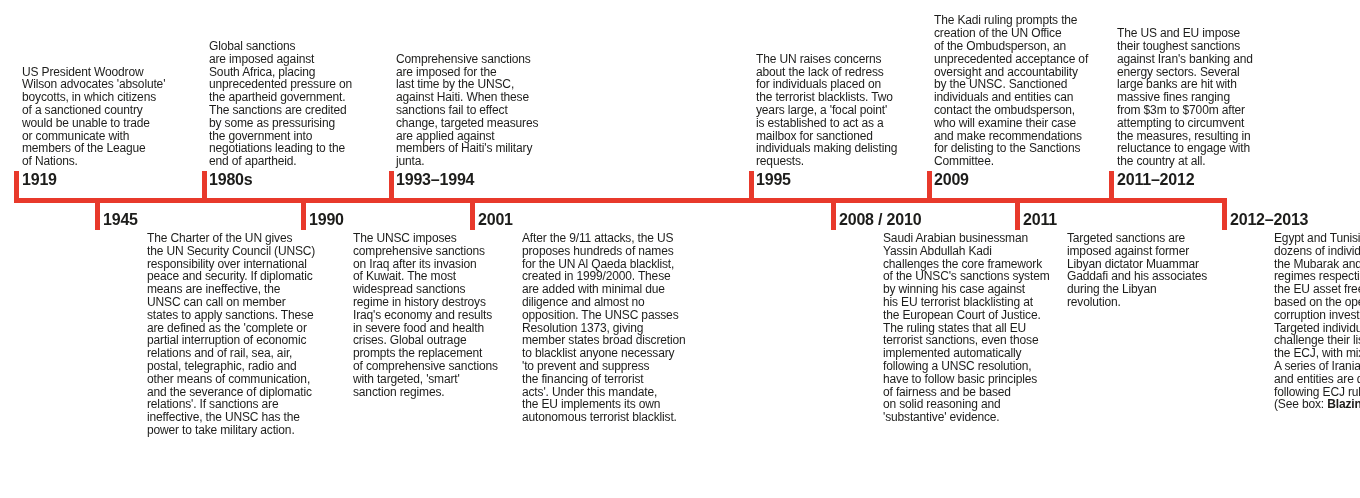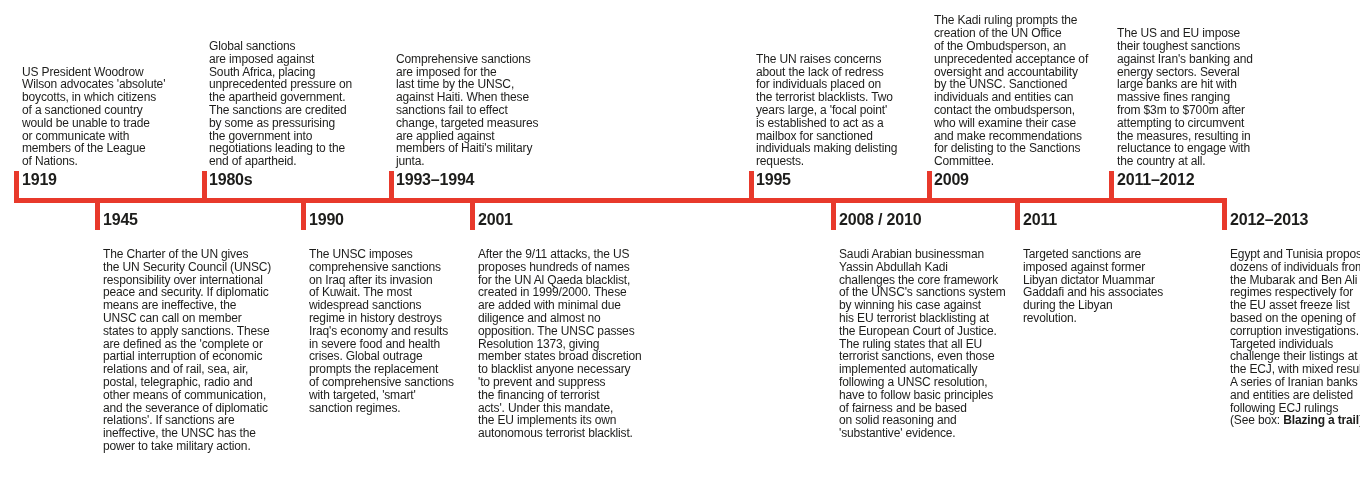--- a/index.html
+++ b/index.html
@@ -38,21 +38,21 @@
   .year-below { top:211px; }
   .body {
     position:absolute;
     font-size:12px;
     line-height:12.8px;
     letter-spacing:-0.15px;
     color:var(--ink);
     white-space:pre;
   }
   .body-above { bottom:330px; }
-  .body-below { top:248px; }
+  .body-below { top:232px;margin-left:44px; }
   .bold { font-weight:bold; }
 </style>
 </head>
 <body>
 
 <div class="timeline-line"></div>
 
 <div class="tick tick-up" style="left:14px"></div>
 <div class="tick tick-up" style="left:202px"></div>
 <div class="tick tick-up" style="left:389px"></div>

